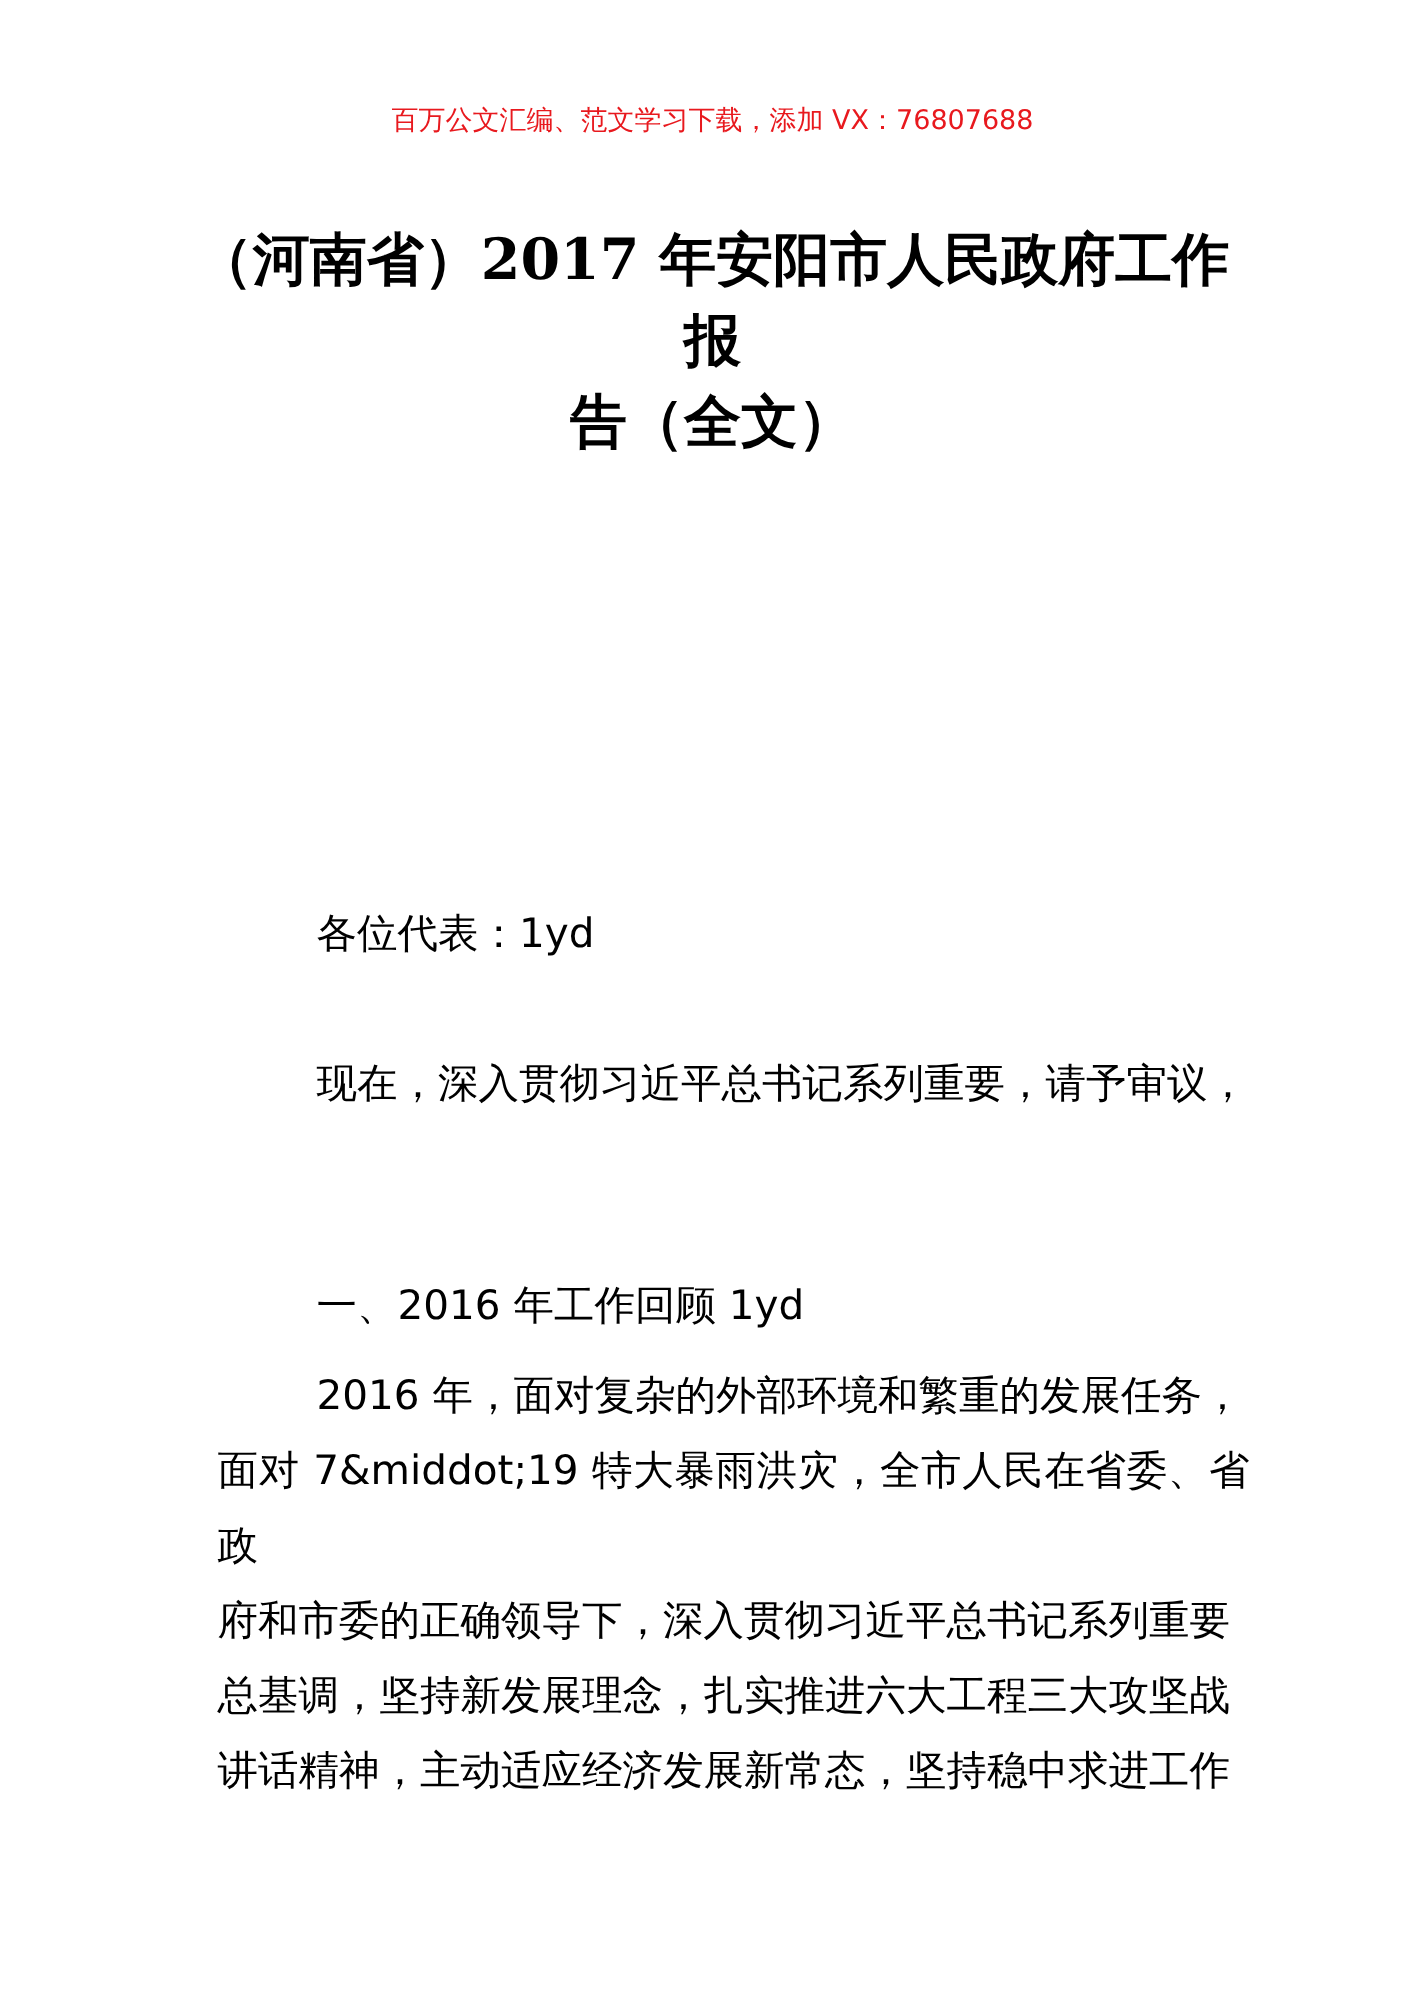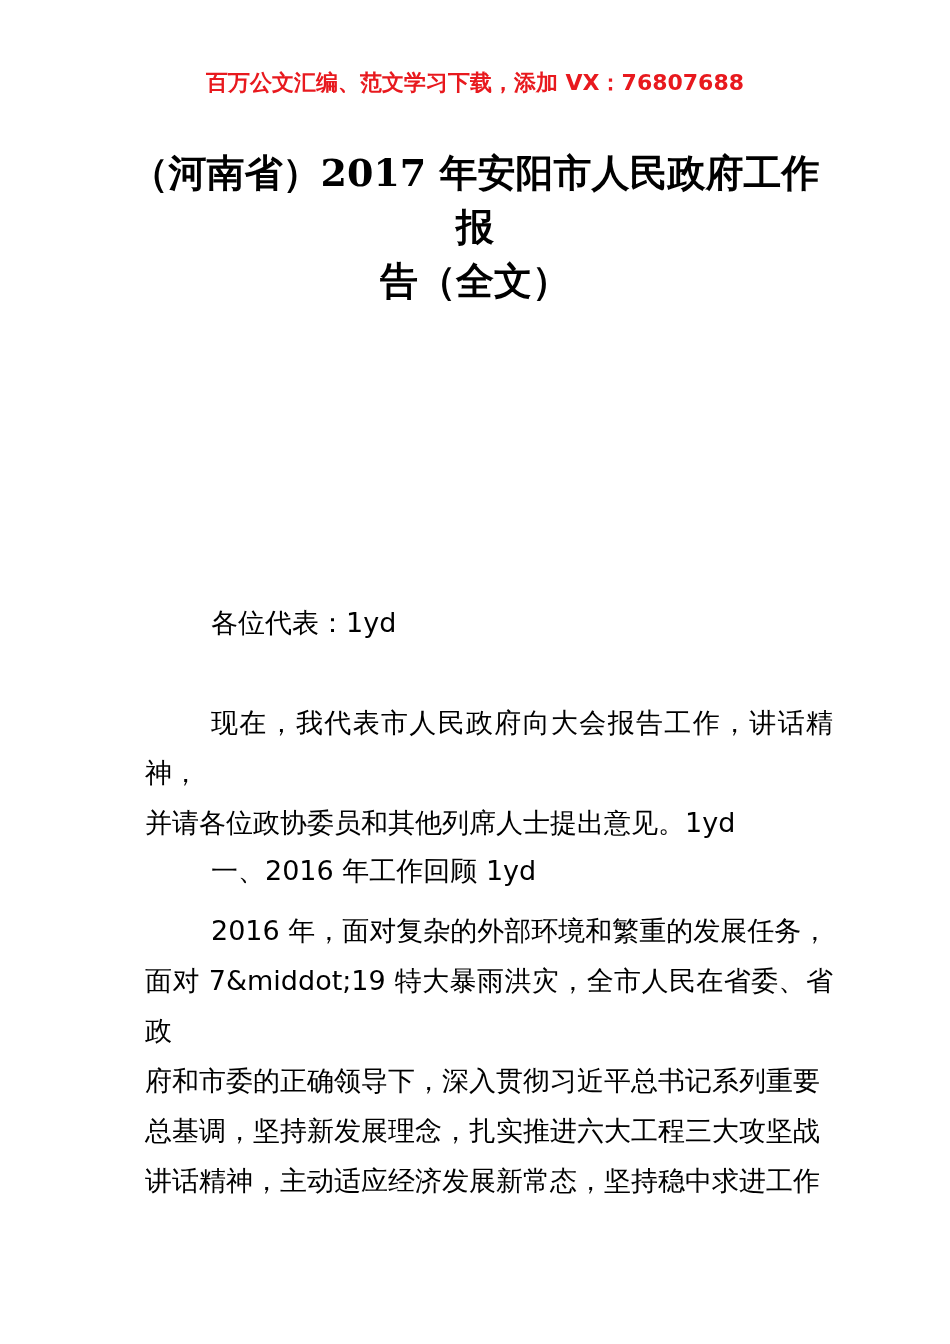--- a/index.html
+++ b/index.html
@@ -14,24 +14,23 @@
       overflow: hidden;
       font-family: "DejaVu Sans", sans-serif;
       color: #000000;
     }
     .watermark {
       position: absolute;
       top: 68px;
       left: 0;
       width: 950px;
       text-align: center;
-      font-size: 22px;
+      font-size: 18px;
       color: #e8191e;
       letter-spacing: 0px;
-      font-weight: bold;
     }
     .title {
       position: absolute;
       top: 146px;
       left: 130px;
       width: 690px;
       text-align: center;
       font-family: "DejaVu Serif", serif;
       font-weight: bold;
       font-size: 38px;
@@ -61,22 +60,21 @@
 <div class="title">
   <div>（河南省）2017 年安阳市人民政府工作报</div>
   <div>告（全文）</div>
 </div>
 
 <div class="body-text" style="top:598px;">
   <div class="para indent">各位代表：1yd</div>
 </div>
 
 <div class="body-text" style="top:698px;">
-  <div class="para indent">现在，我代表市人民政府向大会报告工作，讲话精神，</div>
-  <div class="para">并请各位政协委员和其他列席人士提出意见。1yd</div>
+  <div class="para indent">现在，深入贯彻习近平总书记系列重要，请予审议，</div>
 </div>
 
 <div class="body-text" style="top:846px;">
   <div class="para indent">一、2016 年工作回顾 1yd</div>
 </div>
 
 <div class="body-text" style="top:906px;">
   <div class="para indent">2016 年，面对复杂的外部环境和繁重的发展任务，</div>
   <div class="para">面对 7&amp;middot;19 特大暴雨洪灾，全市人民在省委、省政</div>
   <div class="para">府和市委的正确领导下，深入贯彻习近平总书记系列重要</div>

